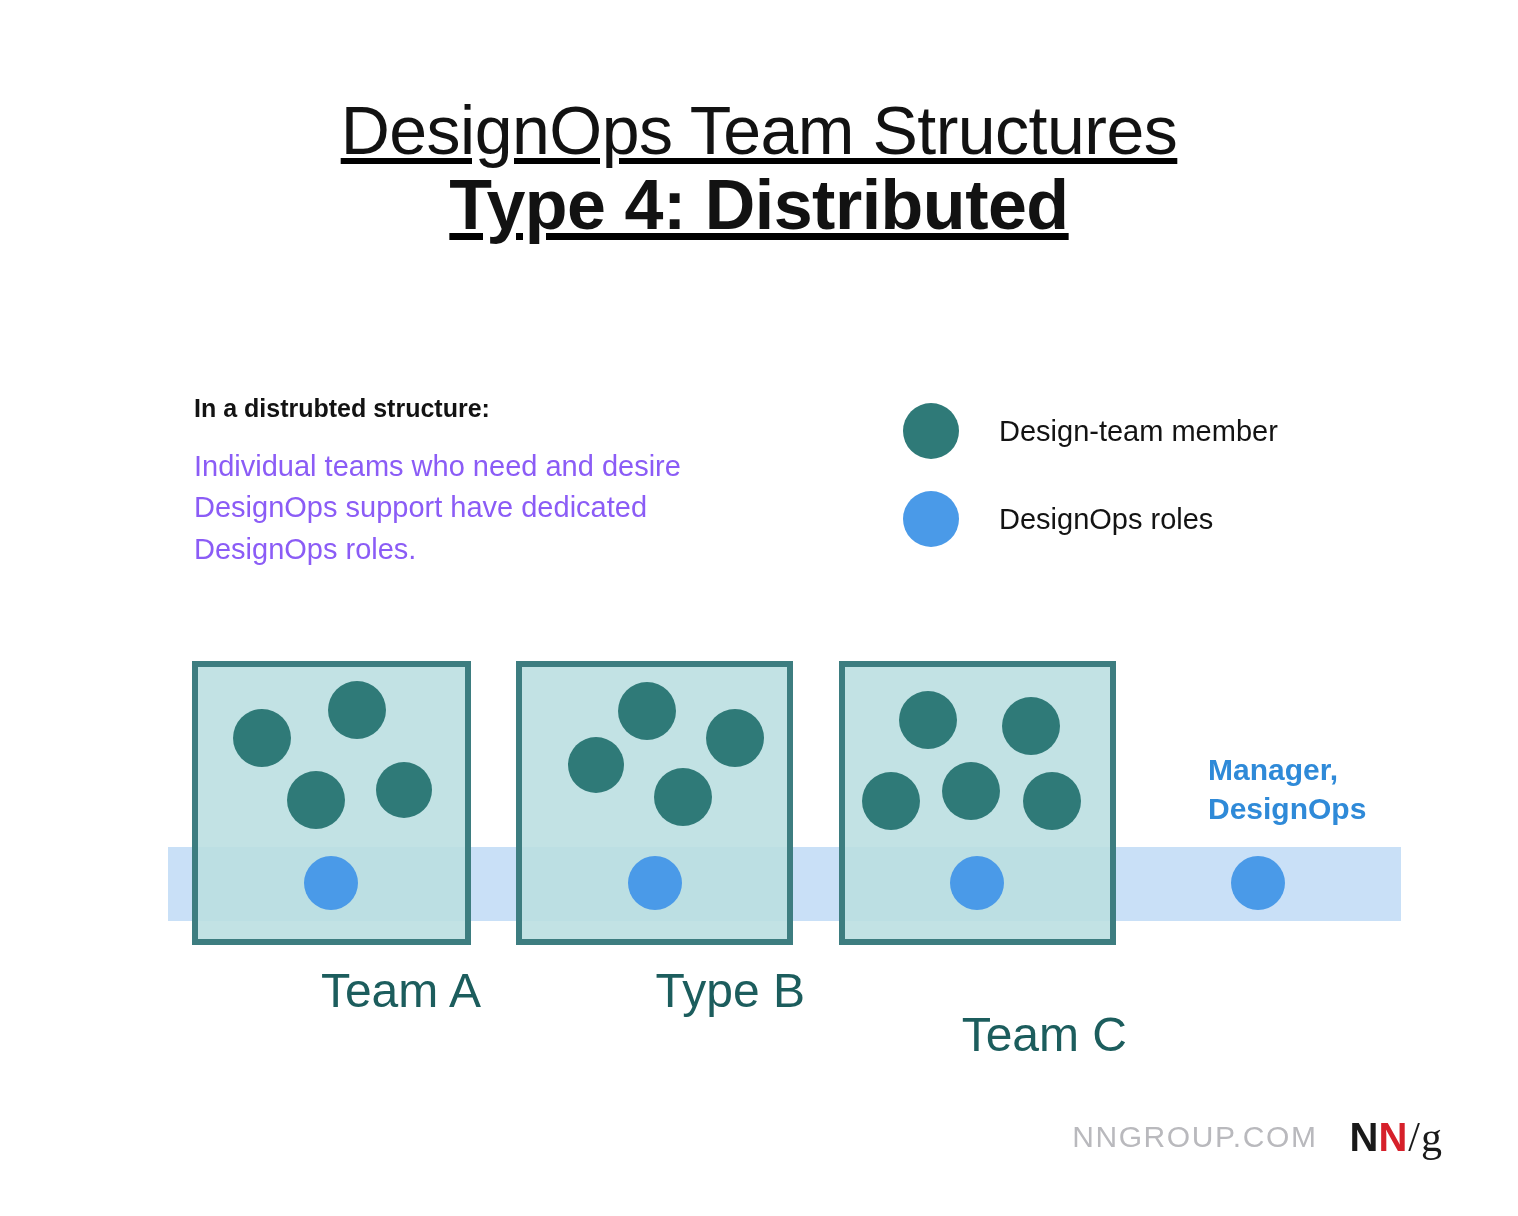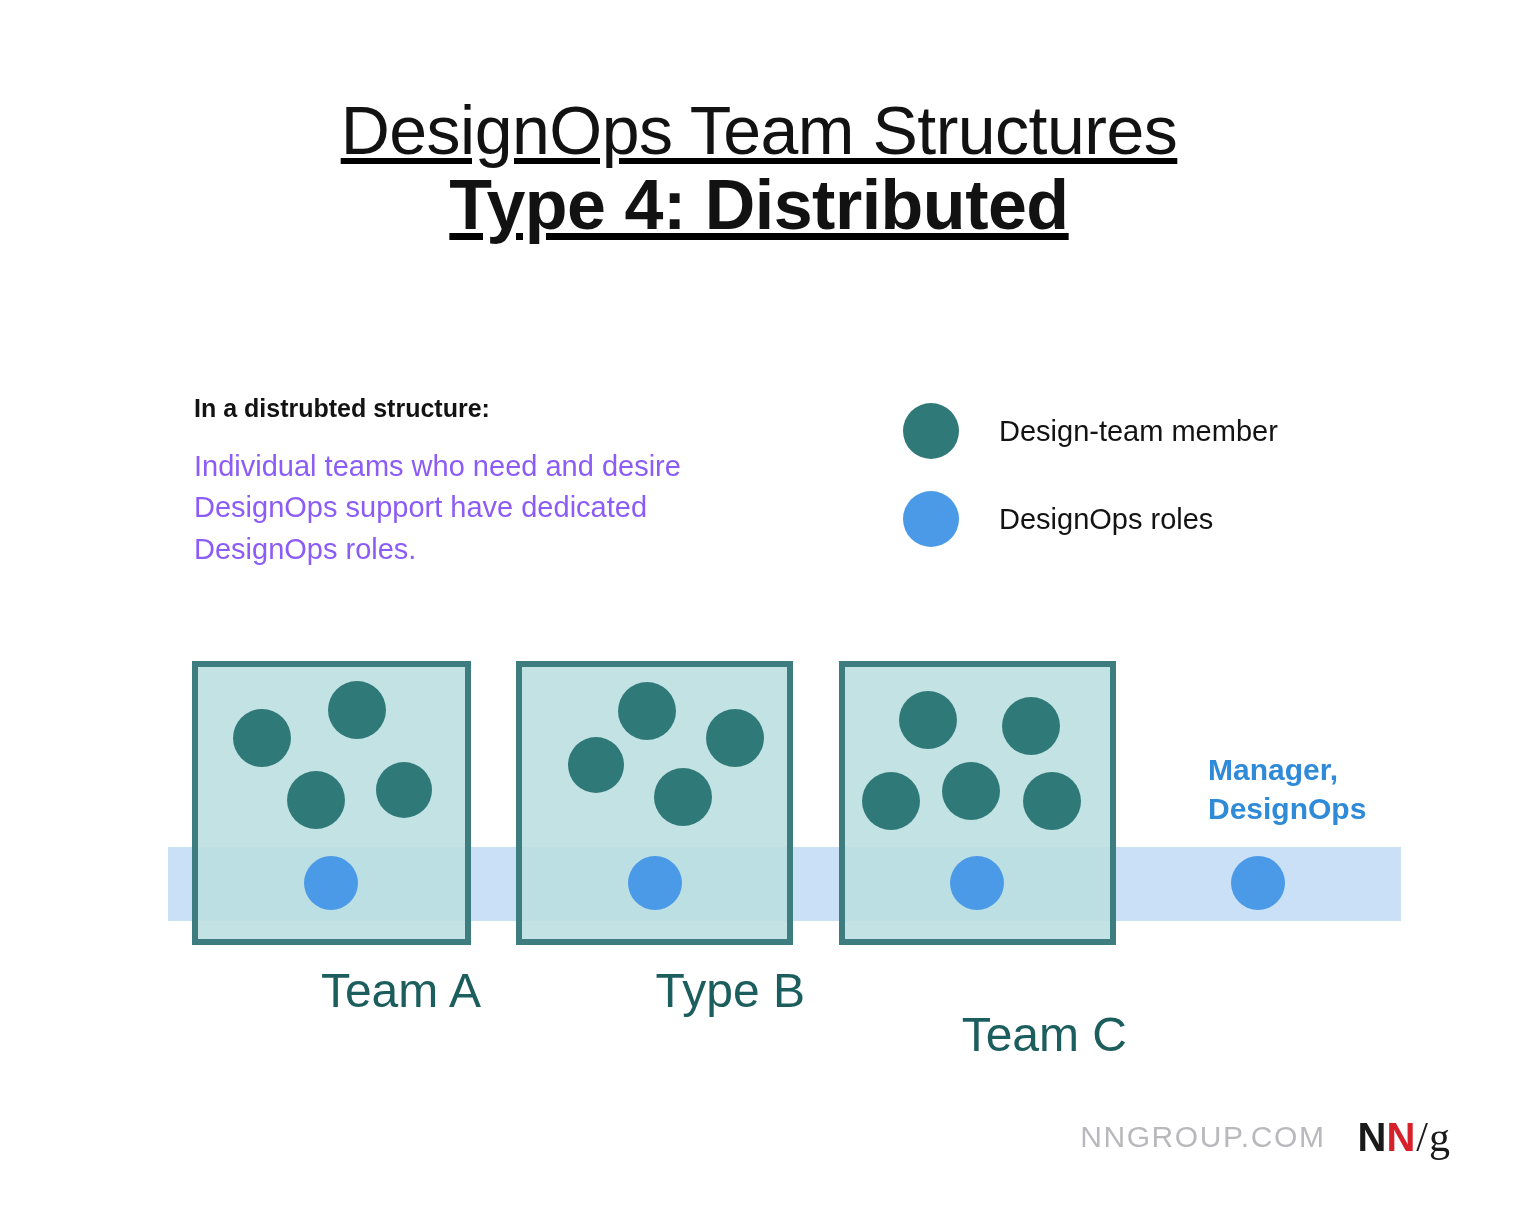--- a/index.html
+++ b/index.html
@@ -132,21 +132,21 @@
     width: 230px;
     font-size: 30px;
     font-weight: 700;
     color: #2f8ad8;
     line-height: 1.3;
   }
 
   
   .footer {
     position: absolute;
-    right: 68px;
+    right: 76px;
     bottom: 58px;
     display: flex;
     align-items: center;
   }
   .footer-url {
     font-size: 30px;
     letter-spacing: 1.6px;
     color: #b9b9bd;
     font-weight: 400;
   }

